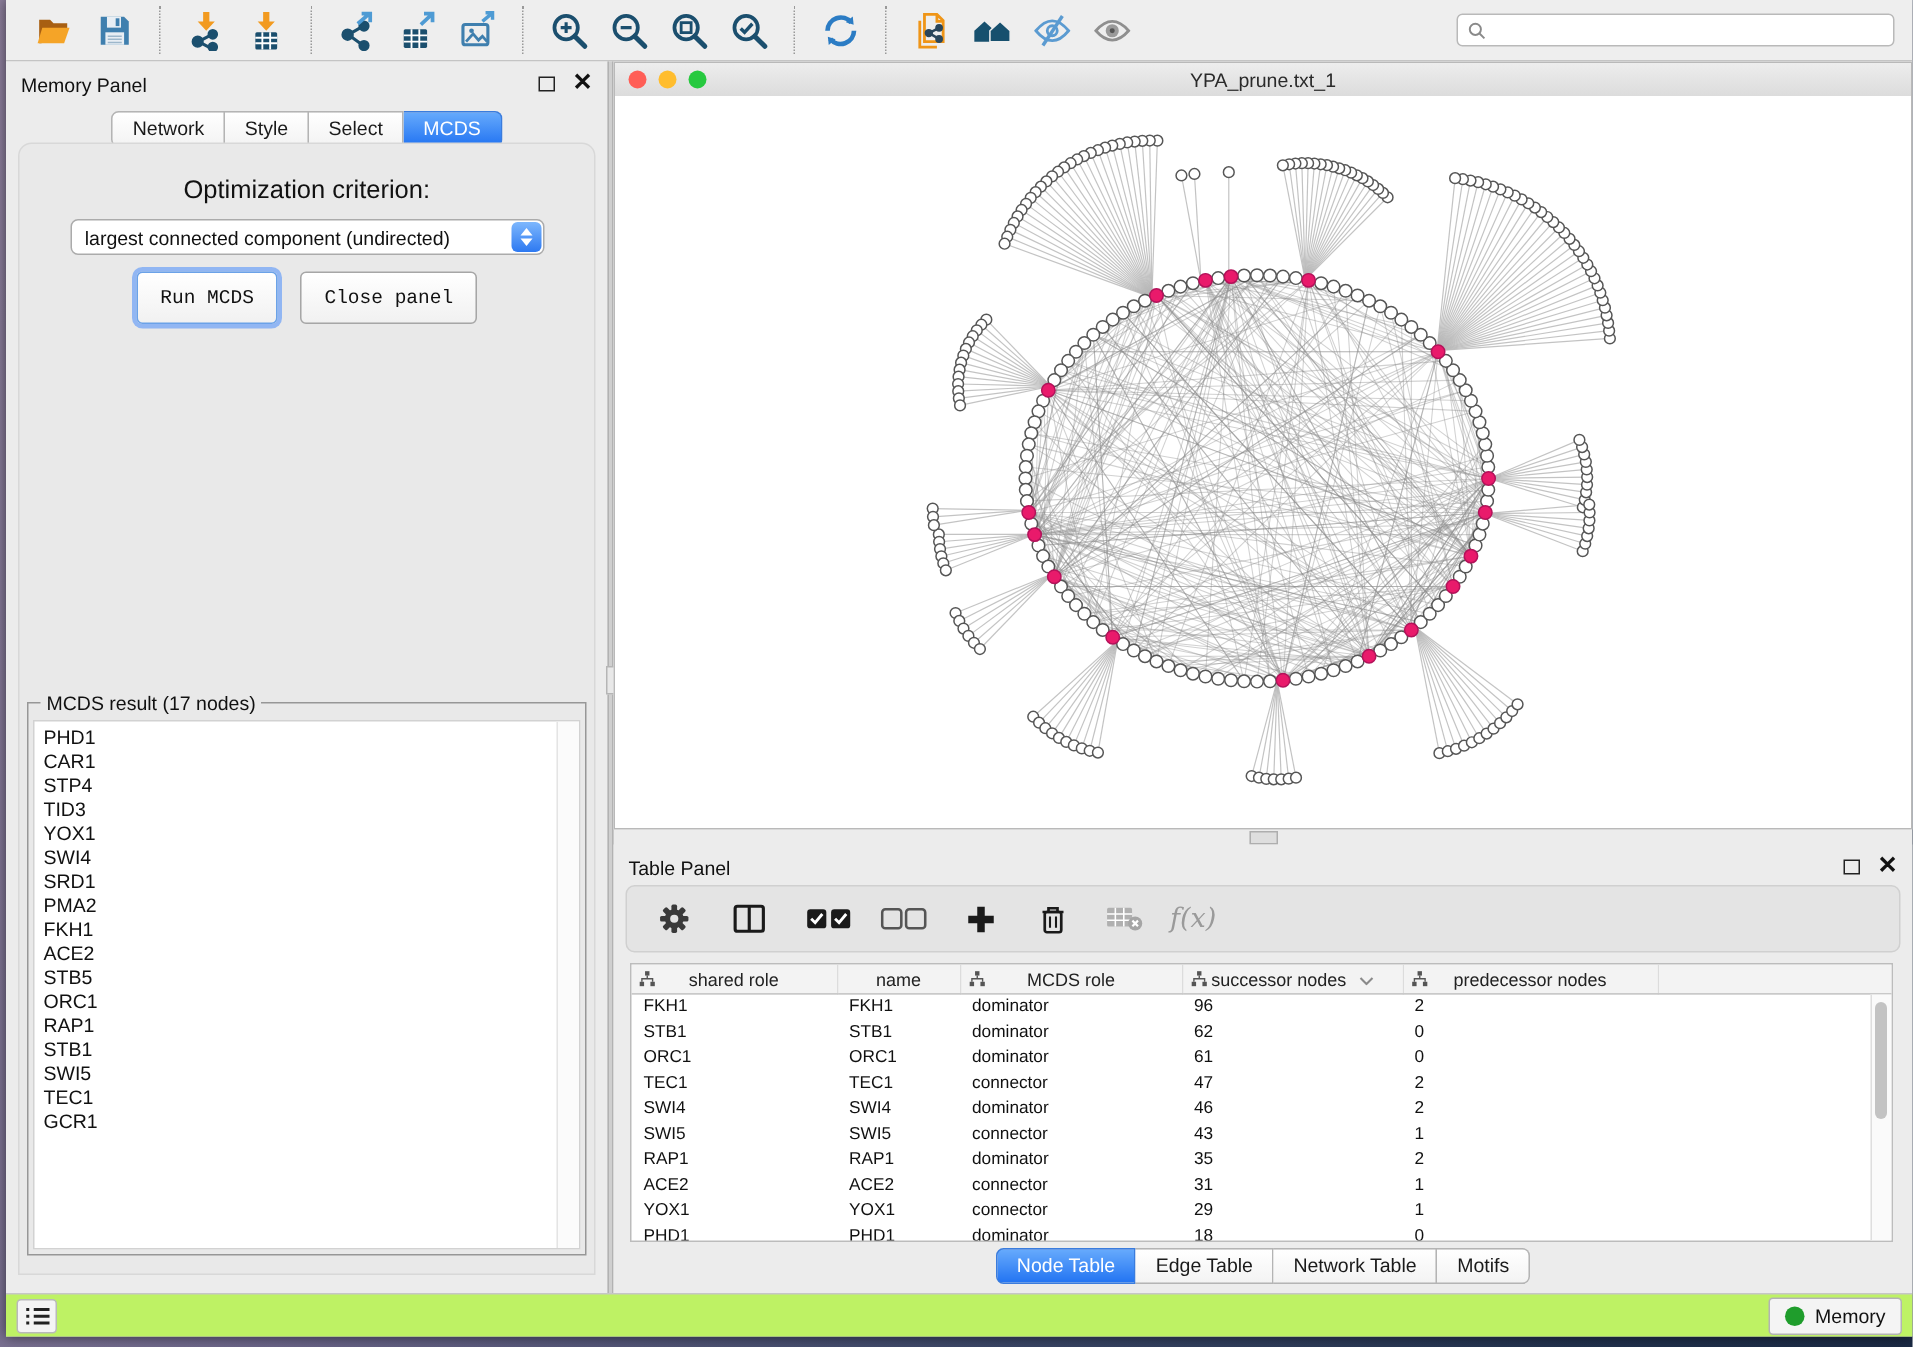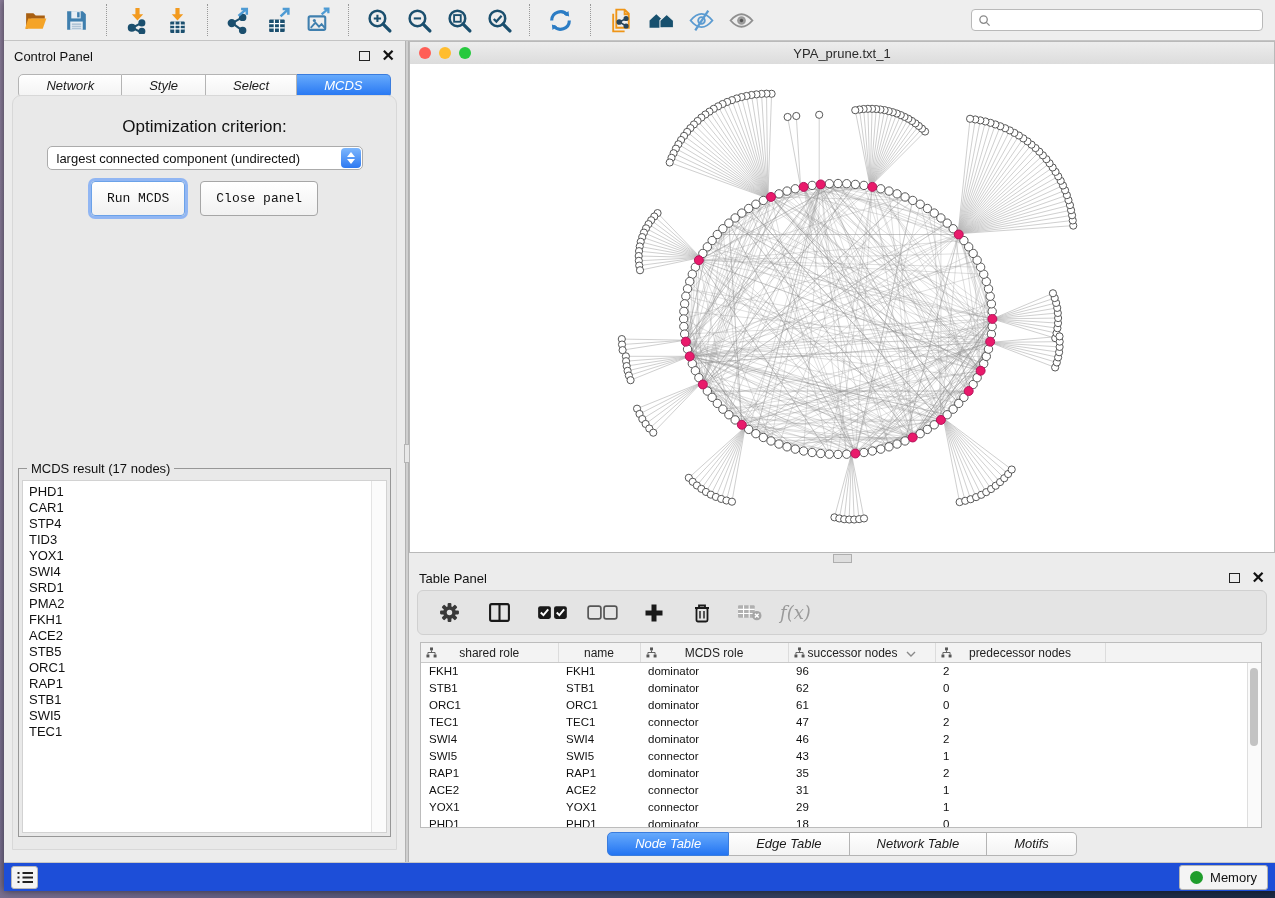--- a/index.html
+++ b/index.html
@@ -20,21 +20,21 @@
 
   
   .cpanel{position:absolute;left:0;top:41px;width:401px;bottom:29px;background:#ececec;}
   .panel-head{height:26px;display:flex;align-items:center;padding:2px 10px 0;font-size:13px;color:#111;}
   .panel-icons{margin-left:auto;display:flex;gap:12px;align-items:center;}
   .float-icon{width:9px;height:8px;border:1.5px solid #222;display:inline-block;}
   .close-icon{font-size:16px;font-weight:bold;color:#111;line-height:12px;}
   .cp-tabs{position:absolute;left:0;right:0;top:33px;display:flex;justify-content:center;}
   .seg{display:inline-flex;}
   .seg .tab{background:linear-gradient(#ffffff,#f3f3f3);border:1px solid #b4b4b4;border-left:none;
-    padding:3px 27px;font-size:13px;color:#1a1a1a;line-height:16px;font-family:"Liberation Sans",sans-serif;font-style:italic;}
+    padding:3px 13px;font-size:13px;color:#1a1a1a;line-height:16px;font-family:"Liberation Sans",sans-serif;}
   .seg .tab:first-child{border-left:1px solid #b4b4b4;border-radius:5px 0 0 5px;}
   .seg .tab:last-child{border-radius:0 5px 5px 0;}
   .seg .tab.selected{background:linear-gradient(#66aafc,#2374f2);border-color:#3a7cdd;color:#fff;}
   .cp-body{position:absolute;left:8px;right:8px;top:54px;bottom:12px;background:#e9e9e9;border:1px solid #d8d8d8;
     border-radius:9px 9px 0 0;box-sizing:border-box;}
   .opt-label{margin-top:21px;text-align:center;font-size:17px;color:#111;}
   .dropdown{width:316px;height:24px;margin:9px auto 0;background:#fff;border:1px solid #ababab;border-radius:5px;
     display:flex;align-items:center;box-sizing:border-box;padding-left:9px;font-size:13px;color:#111;}
   .dd-cap{margin-left:auto;width:20px;height:20px;margin-right:1px;background:linear-gradient(#7db7fd,#2d79f1);
     border-radius:4px;display:flex;flex-direction:column;align-items:center;justify-content:center;gap:2px;flex:none;}
@@ -80,21 +80,21 @@
     font-weight:normal;font-size:12px;color:#222;text-align:center;position:relative;padding:0;overflow:hidden;white-space:nowrap;}
   thead th .hier-icon{position:absolute;left:5px;top:4px;width:11px;height:11px;}
   thead th .sort-icon{width:10px;height:6px;margin-left:8px;}
   tbody td{font-size:11.5px;color:#111;padding:2px 0 2px 8px;line-height:13px;white-space:nowrap;overflow:hidden;}
   tbody td.num{text-align:left;padding-right:14px;}
   .tscroll{position:absolute;top:20px;right:0;bottom:0;width:13px;background:#fafafa;border-left:1px solid #dedede;}
   .tthumb{position:absolute;top:5px;left:2px;width:8px;height:78px;border-radius:4px;background:#c3c3c3;}
   .ttabs{position:absolute;left:0;right:0;bottom:6px;display:flex;justify-content:center;}
 
   
-  .statusbar{position:absolute;left:0;right:0;bottom:0;height:29px;background:#1d4ed8;border-top:1px solid #c6c6c6;
+  .statusbar{position:absolute;left:0;right:0;bottom:0;height:29px;background:#bef264;border-top:1px solid #c6c6c6;
     display:flex;align-items:center;padding:0 7px;box-sizing:border-box;}
   .sb-btn{width:27px;height:23px;border:1px solid #b9b9b9;background:#f4f4f4;border-radius:3px;display:flex;align-items:center;justify-content:center;padding:0;}
   .mem-btn{margin-left:auto;height:25px;border:1px solid #b3b3b3;background:#f4f4f4;border-radius:3px;
     display:flex;align-items:center;gap:7px;padding:0 10px;font-size:13px;color:#111;font-family:"Liberation Sans",sans-serif;}
   .mem-dot{width:13px;height:13px;border-radius:50%;background:#1f9d2c;}
 </style>
 </head>
 <body>
 
 <div class="desktop">
@@ -235,21 +235,21 @@
       <svg viewBox="0 0 14 14" fill="none" stroke="#8a8a8a" stroke-width="1.4">
             <circle cx="6" cy="6" r="4"></circle>
             <path d="M9 9l3.5 3.5"></path>
           </svg>
       <input type="text" placeholder="" style="">
     </div>
   </div>
 
   <div class="cpanel">
     <div class="panel-head">
-      <span>Control Panel</span>
+      <span>Memory Panel</span>
       <span class="panel-icons">
         <span class="float-icon"></span>
         <span class="close-icon">✕</span>
       </span>
     </div>
     <div class="cp-tabs">
       <div class="seg">
         <button class="tab">Network</button>
         <button class="tab">Style</button>
         <button class="tab">Select</button>
@@ -282,20 +282,21 @@
                 <div class="list-item">SRD1</div>
                 <div class="list-item">PMA2</div>
                 <div class="list-item">FKH1</div>
                 <div class="list-item">ACE2</div>
                 <div class="list-item">STB5</div>
                 <div class="list-item">ORC1</div>
                 <div class="list-item">RAP1</div>
                 <div class="list-item">STB1</div>
                 <div class="list-item">SWI5</div>
                 <div class="list-item">TEC1</div>
+                <div class="list-item">GCR1</div>
               </div>
           <div class="list-scroll"></div>
         </div>
       </div>
     </div>
   </div>
 
   <div class="vdiv">
     <div class="vdiv-handle"></div>
   </div>

